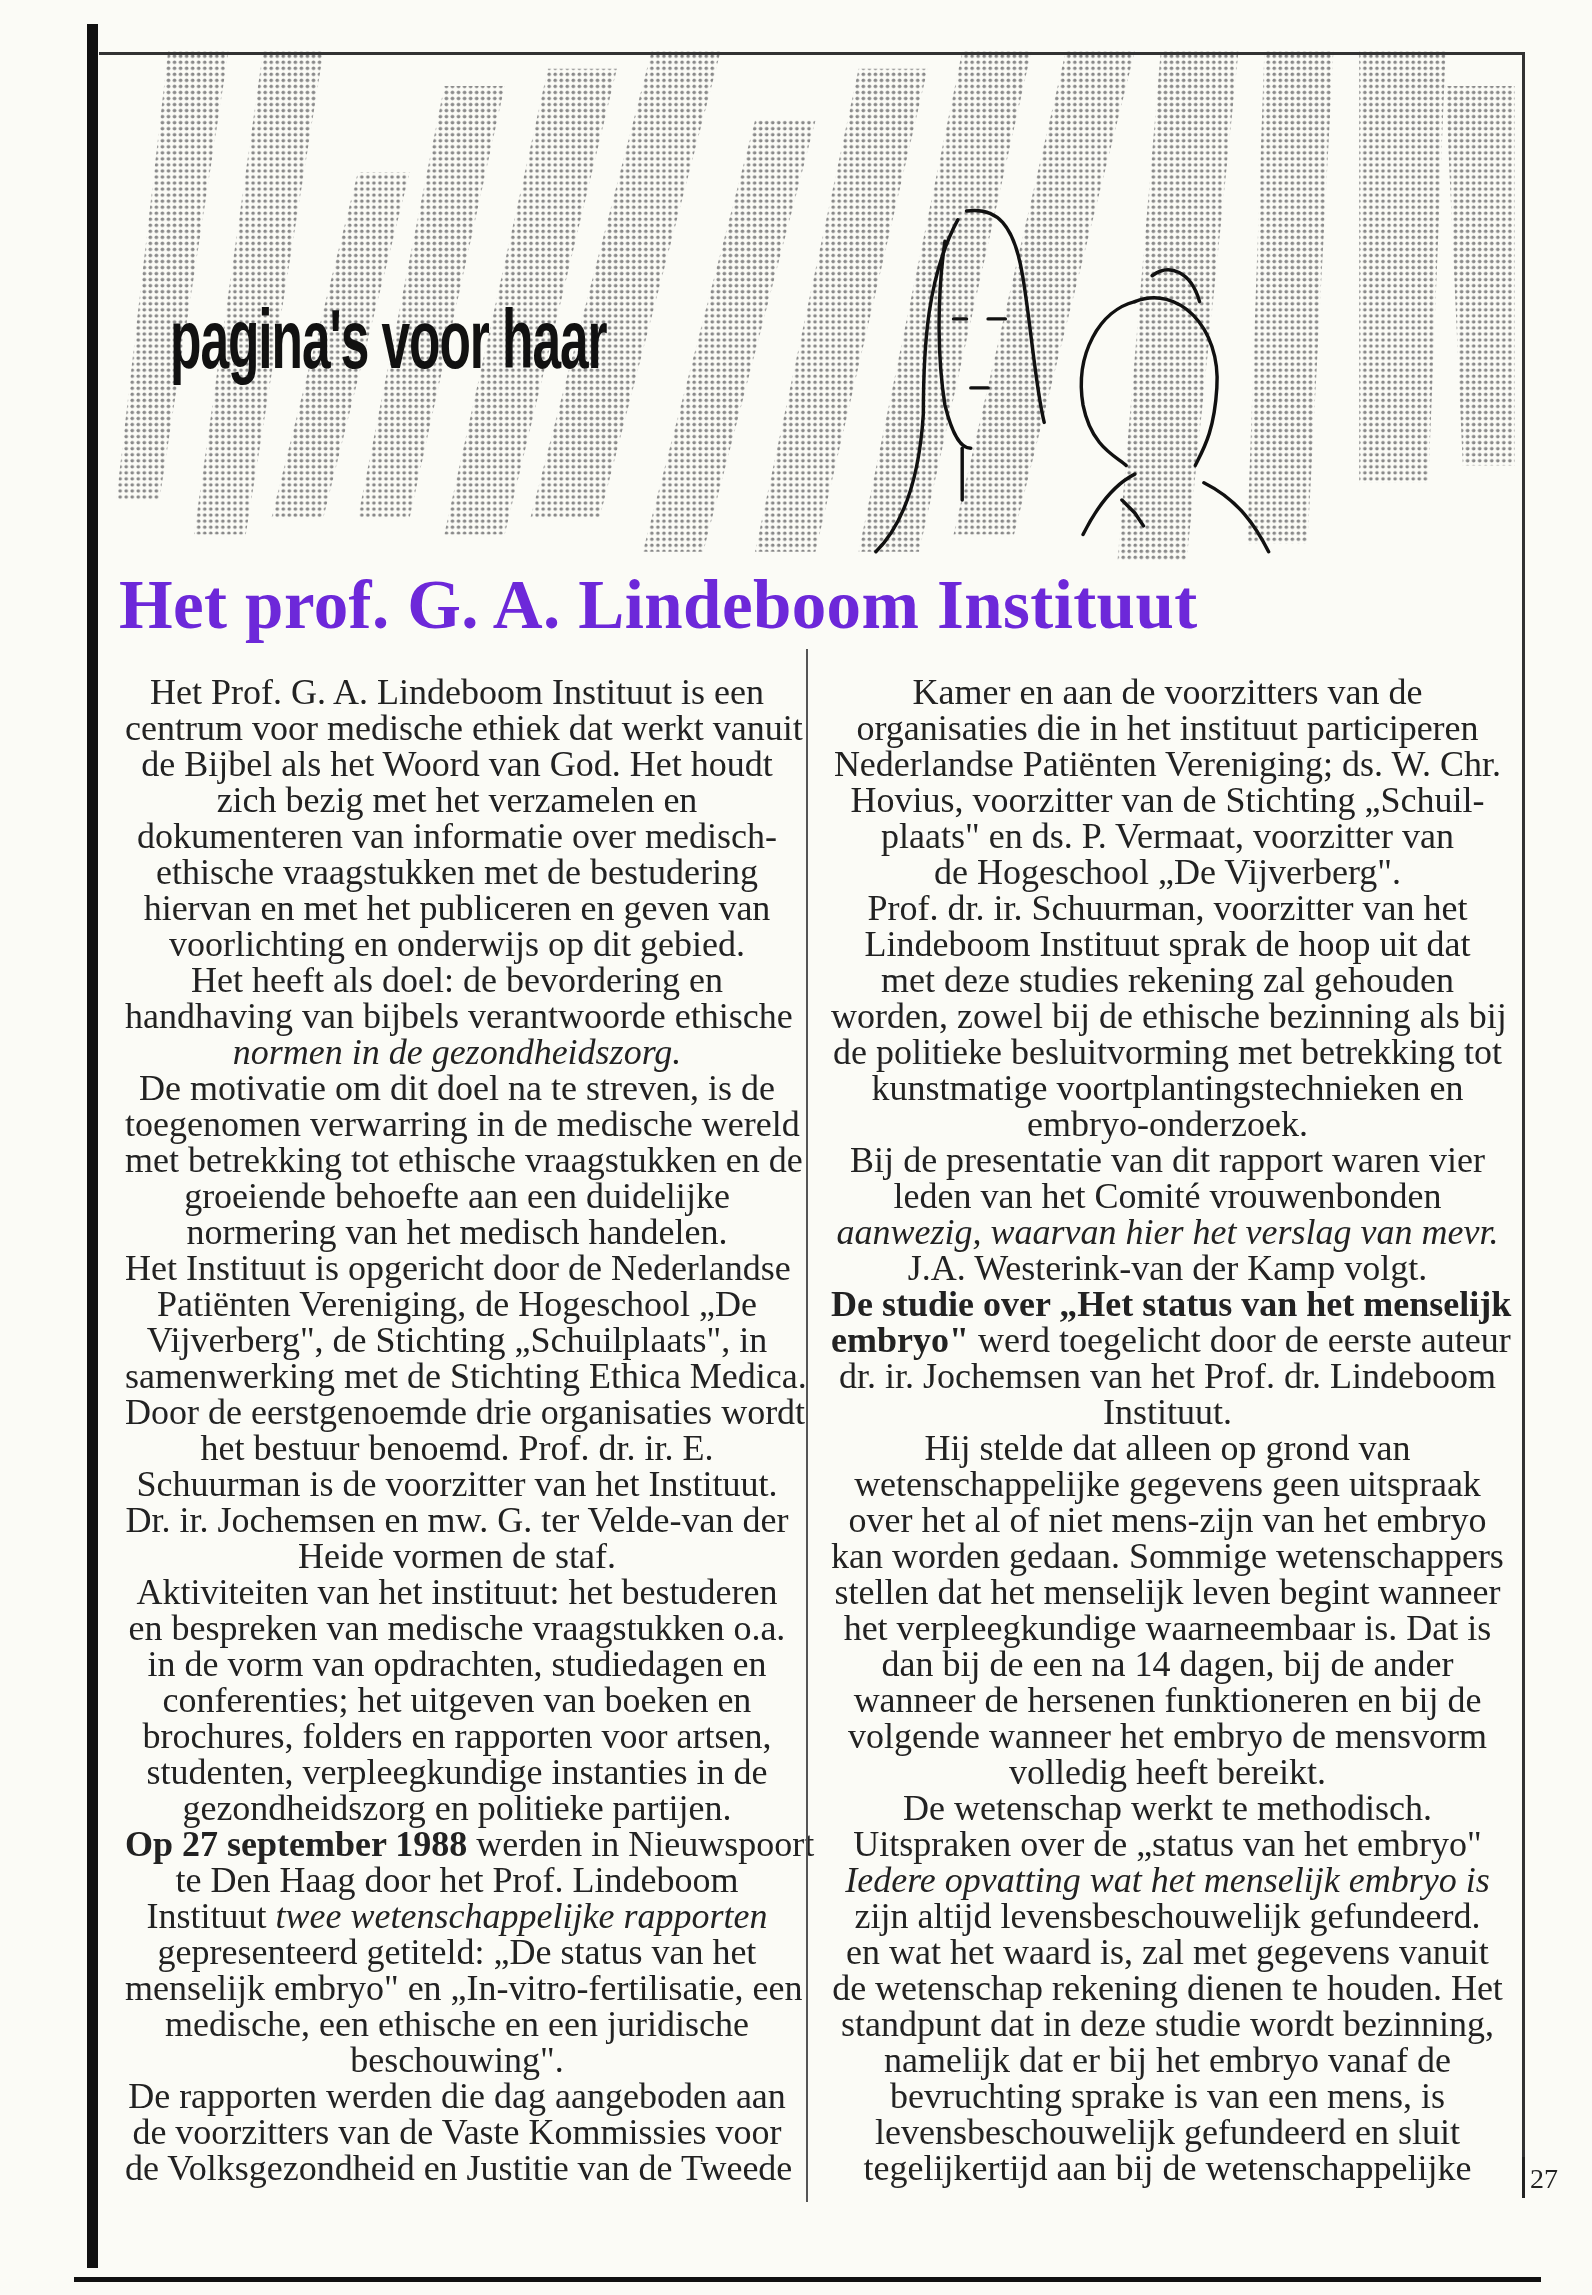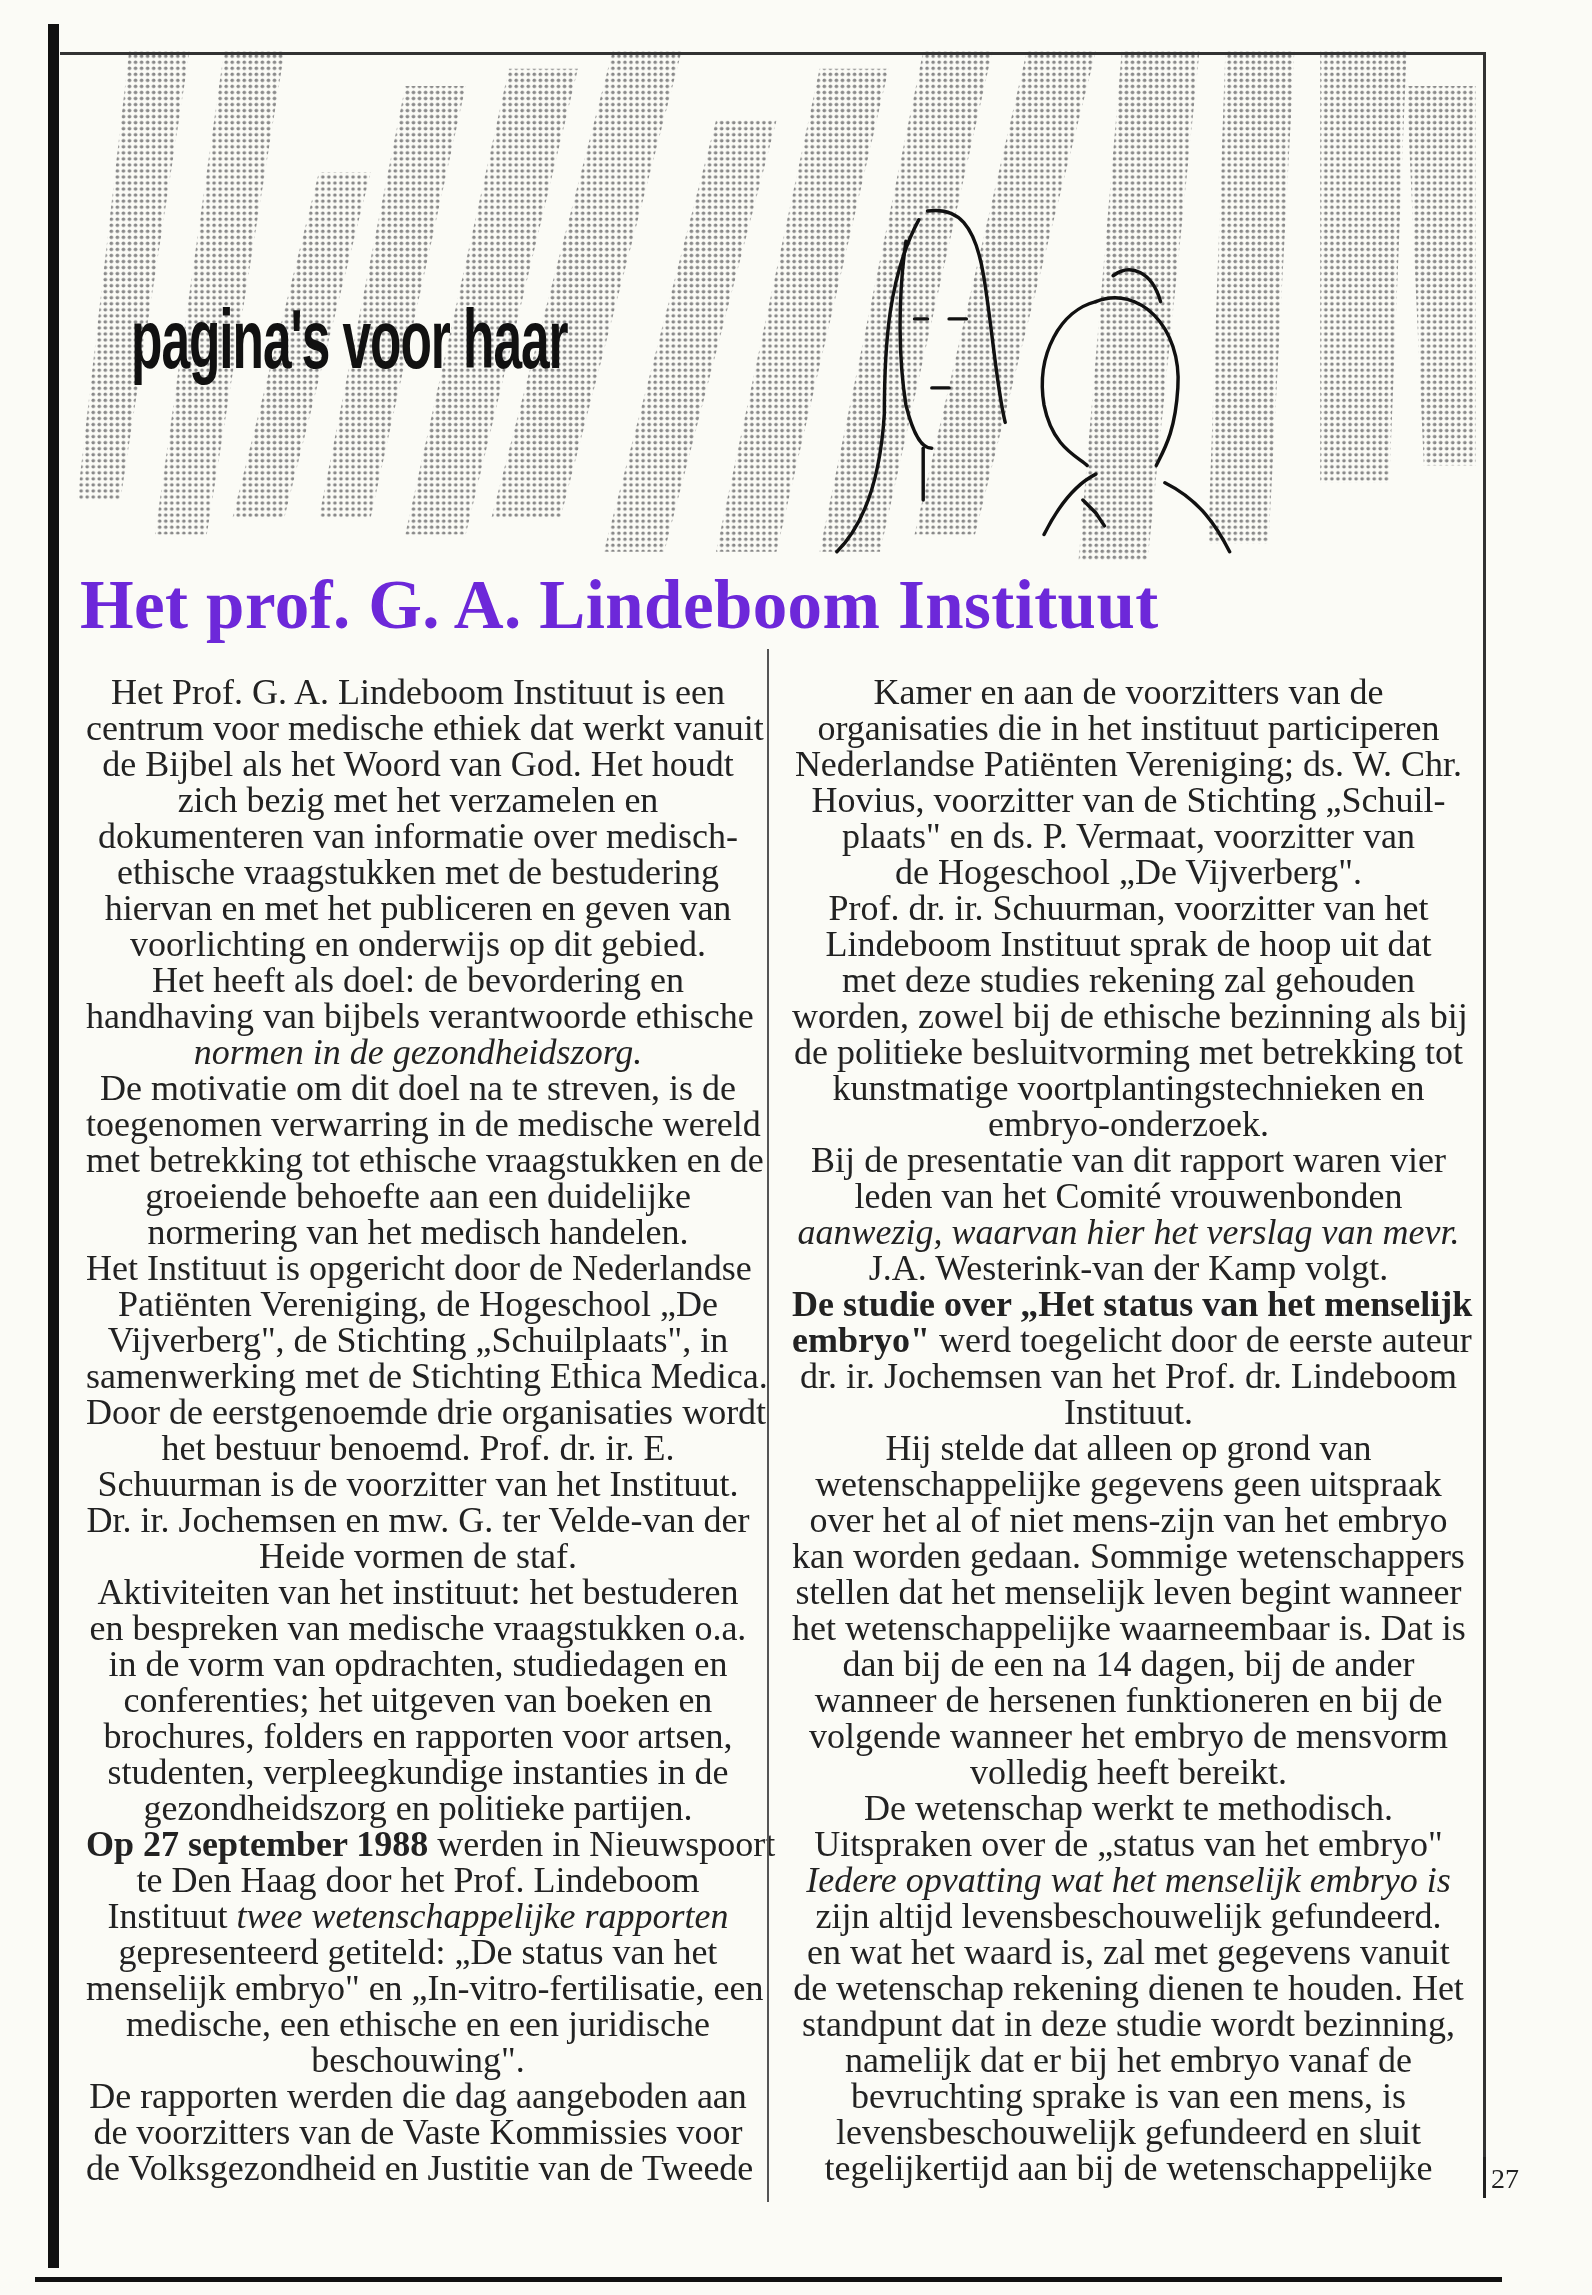--- a/index.html
+++ b/index.html
@@ -2,21 +2,21 @@
 <html style="font-size:14px"><head>
 <meta charset="utf-8">
 <style>
   html, body { margin: 0; padding: 0; }
   body {
     width: 1592px; height: 2295px; position: relative; overflow: hidden;
     background: #fbfbf6;
     font-family: "Liberation Serif", "DejaVu Serif", serif;
     color: #1a1a1a;
   }
-  .page { position: absolute; inset: 0; }
+  .page { position: absolute; inset: 0; margin-left: 39px; }
   .left-bar { position: absolute; left: 48px; top: 24px; width: 11.2px; height: 2244px; background: #111; }
   .top-rule { position: absolute; left: 60px; top: 52px; width: 1426px; height: 2.6px; background: #333; }
   .right-rule { position: absolute; left: 1483px; top: 52px; width: 2.6px; height: 2123px; background: #333; }
   .bottom-rule { position: absolute; left: 35px; top: 2277px; width: 1467px; height: 5.2px; background: #111; }
 
   .header-art { position: absolute; left: 60px; top: 17.3px; width: 1426px; height: 552px; overflow: hidden; }
   .header-art svg { width: 100%; height: 100%; display: block; }
 
   .kicker {
     position: absolute; left: 131px; top: 298px;
@@ -131,21 +131,21 @@
       <span class="line">J.A. Westerink-van der Kamp volgt.</span>
       <span class="line b">De studie over „Het status van het menselijk</span>
       <span class="line"><span class="b">embryo"</span> werd toegelicht door de eerste auteur</span>
       <span class="line">dr. ir. Jochemsen van het Prof. dr. Lindeboom</span>
       <span class="line">Instituut.</span>
       <span class="line">Hij stelde dat alleen op grond van</span>
       <span class="line">wetenschappelijke gegevens geen uitspraak</span>
       <span class="line">over het al of niet mens-zijn van het embryo</span>
       <span class="line">kan worden gedaan. Sommige wetenschappers</span>
       <span class="line">stellen dat het menselijk leven begint wanneer</span>
-      <span class="line">het wetenschappelijke waarneembaar is. Dat is</span>
+      <span class="line">het verpleegkundige waarneembaar is. Dat is</span>
       <span class="line">dan bij de een na 14 dagen, bij de ander</span>
       <span class="line">wanneer de hersenen funktioneren en bij de</span>
       <span class="line">volgende wanneer het embryo de mensvorm</span>
       <span class="line">volledig heeft bereikt.</span>
       <span class="line">De wetenschap werkt te methodisch.</span>
       <span class="line">Uitspraken over de „status van het embryo"</span>
       <span class="line i">Iedere opvatting wat het menselijk embryo is</span>
       <span class="line">zijn altijd levensbeschouwelijk gefundeerd.</span>
       <span class="line">en wat het waard is, zal met gegevens vanuit</span>
       <span class="line">de wetenschap rekening dienen te houden. Het</span>

